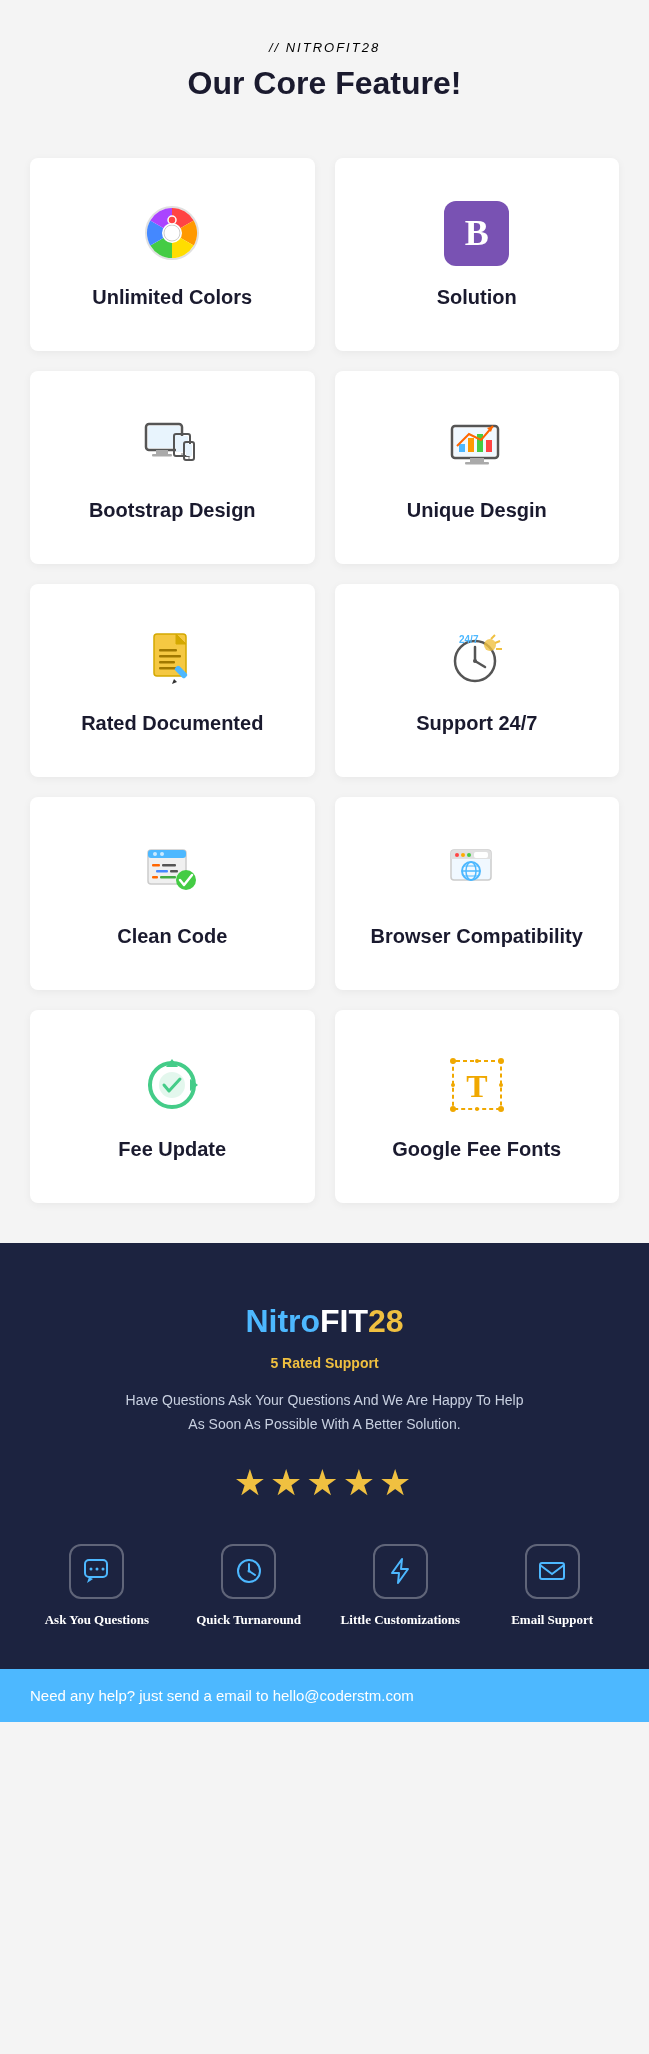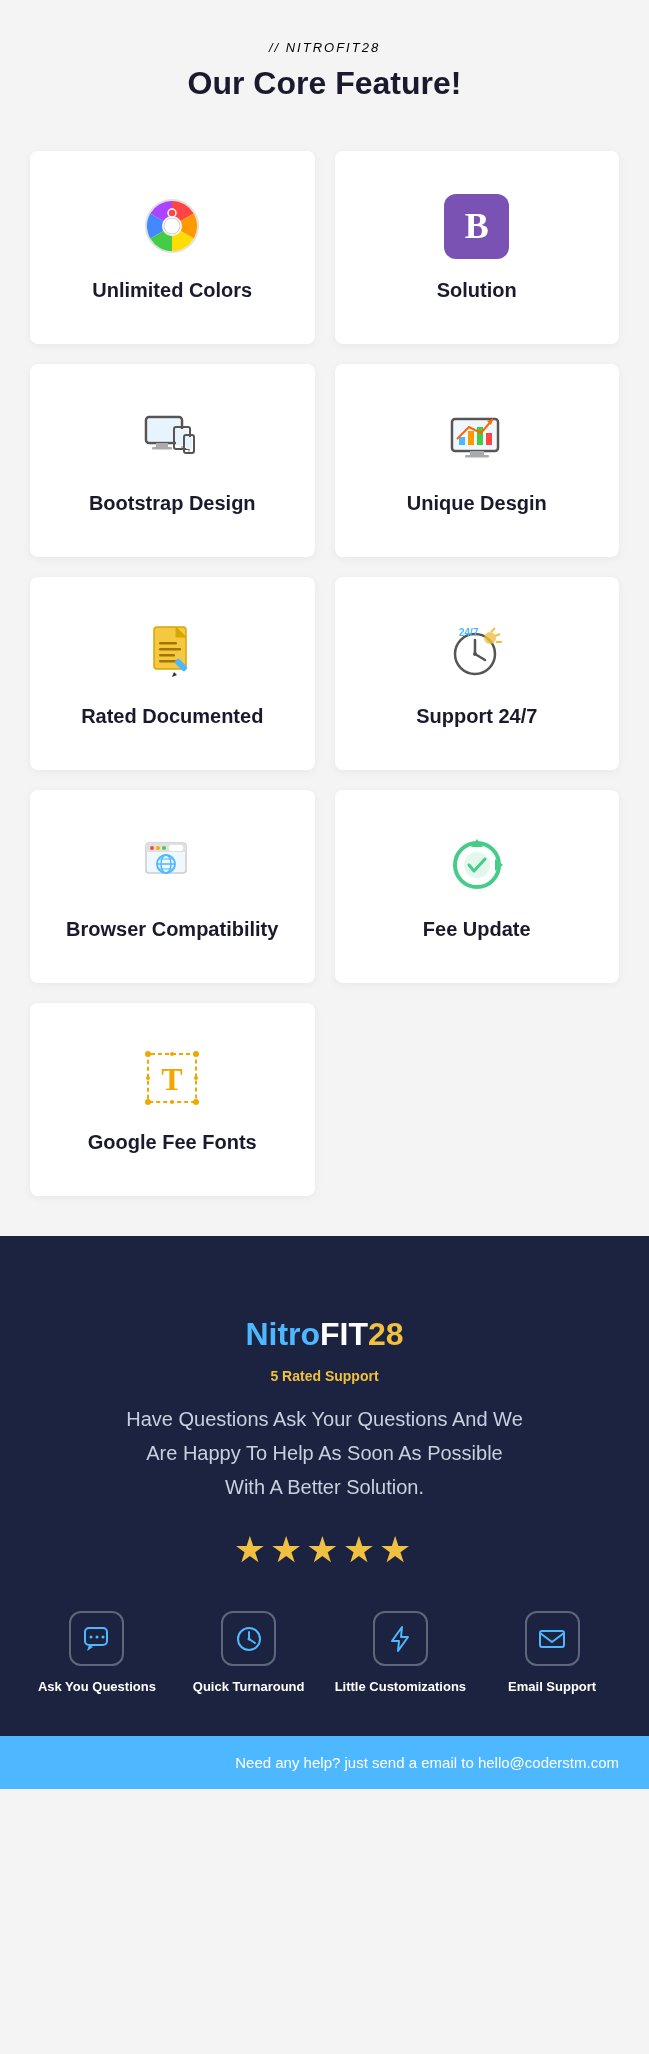--- a/index.html
+++ b/index.html
@@ -15,21 +15,21 @@
       color: #000000;
       font-size: 13px;
       letter-spacing: 2px;
       margin-bottom: 10px;
       font-style: italic;
     }
     .header-title {
       font-size: 32px;
       font-weight: 900;
       color: #1a1a2e;
-      margin-bottom: 19px;
+      margin-bottom: 26px;
     }
 
     
     .features-section {
       background: #f4f4f4;
       padding: 10px 30px 40px;
     }
     .features-grid {
       display: grid;
       grid-template-columns: 1fr 1fr;
@@ -73,21 +73,21 @@
       display: flex;
       align-items: center;
       justify-content: center;
       font-family: Georgia, serif;
     }
 
     
     .support-section {
       background: #1a1a2e;
       background-image: linear-gradient(rgba(10,10,30,0.82), rgba(10,10,30,0.82));
-      padding: 80px 30px 40px;
+      padding: 60px 30px 40px;
       text-align: center;
       position: relative;
       overflow: hidden;
     }
     .support-bg {
       position: absolute;
       top: 0; left: 0; right: 0; bottom: 0;
       background: #1c2340;
       z-index: 0;
     }
@@ -111,41 +111,42 @@
       margin-bottom: 12px;
     }
     .support-rated {
       color: #f0c040;
       font-size: 14px;
       margin-bottom: 18px;
       font-weight: 600;
     }
     .support-desc {
       color: #c8d0e0;
-      font-size: 20px;
+      font-size: 14px;
       line-height: 1.7;
       margin-bottom: 25px;
       max-width: 400px;
       margin-left: auto;
       margin-right: auto;
     }
     .stars {
       font-size: 36px;
       color: #f0c040;
       margin-bottom: 40px;
       letter-spacing: 4px;
     }
 
     
     .support-items {
       display: flex;
       justify-content: space-around;
       align-items: flex-start;
       margin-top: 10px;
       gap: 18px;
+      font-family: Liberation Serif, serif;
     }
     .support-item {
       display: flex;
       flex-direction: column;
       align-items: center;
       gap: 12px;
       flex: 1;
     }
     .support-icon {
       width: 55px;
@@ -163,21 +164,21 @@
       font-size: 13px;
       font-weight: 600;
       text-align: center;
       line-height: 1.4;
     }
 
     
     .footer-bar {
       background: #4db8ff;
       padding: 18px 30px;
-      text-align: right;
+      text-align: left;
     }
     .footer-text {
       color: #ffffff;
       font-size: 15px;
       font-weight: 500;
     }
 
     
     .icon-svg {
       width: 60px;
@@ -301,20 +302,42 @@
           <line x1="48" y1="14" x2="53" y2="12" stroke="#f0c040" stroke-width="2"></line>
           <line x1="49" y1="20" x2="55" y2="20" stroke="#f0c040" stroke-width="2"></line>
           <circle cx="43" cy="16" r="6" fill="#f0c040" opacity="0.8"></circle>
 
           <text x="12" y="14" font-size="10" font-weight="bold" fill="#4db8ff">24/7</text>
         </svg>
       </div>
       <div class="feature-label">Support 24/7</div>
     </div>
 
+    <div class="feature-card">
+      <div class="feature-icon">
+        <svg class="icon-svg" viewBox="0 0 60 60" xmlns="http://www.w3.org/2000/svg">
+
+          <rect x="6" y="8" width="38" height="34" rx="3" fill="#f0f0f0" stroke="#ccc" stroke-width="1.5"></rect>
+          <rect x="6" y="8" width="38" height="8" rx="3" fill="#4db8ff"></rect>
+          <circle cx="13" cy="12" r="2" fill="white" opacity="0.7"></circle>
+          <circle cx="20" cy="12" r="2" fill="white" opacity="0.7"></circle>
+
+          <rect x="10" y="22" width="8" height="2.5" rx="1" fill="#ff6600"></rect>
+          <rect x="20" y="22" width="14" height="2.5" rx="1" fill="#555"></rect>
+          <rect x="14" y="28" width="12" height="2.5" rx="1" fill="#4488ff"></rect>
+          <rect x="28" y="28" width="8" height="2.5" rx="1" fill="#555"></rect>
+          <rect x="10" y="34" width="6" height="2.5" rx="1" fill="#ff6600"></rect>
+          <rect x="18" y="34" width="16" height="2.5" rx="1" fill="#44aa44"></rect>
+
+          <circle cx="44" cy="38" r="10" fill="#44cc44"></circle>
+          <polyline points="38,38 42,43 50,33" fill="none" stroke="white" stroke-width="2.5" stroke-linecap="round" stroke-linejoin="round"></polyline>
+        </svg>
+      </div>
+      <div class="feature-label">Clean Code</div>
+    </div>
 
     <div class="feature-card">
       <div class="feature-icon">
         <svg class="icon-svg" viewBox="0 0 60 60" xmlns="http://www.w3.org/2000/svg">
 
           <rect x="4" y="8" width="40" height="30" rx="3" fill="#f0f8ff" stroke="#ccc" stroke-width="1.5"></rect>
           <rect x="4" y="8" width="40" height="9" rx="3" fill="#e0e0e0"></rect>
           <rect x="4" y="14" width="40" height="3" fill="#e0e0e0"></rect>
           <circle cx="10" cy="13" r="2" fill="#ff4444"></circle>
           <circle cx="16" cy="13" r="2" fill="#ffaa00"></circle>

